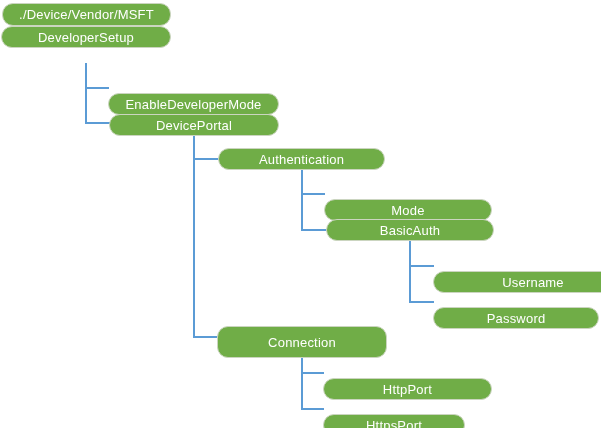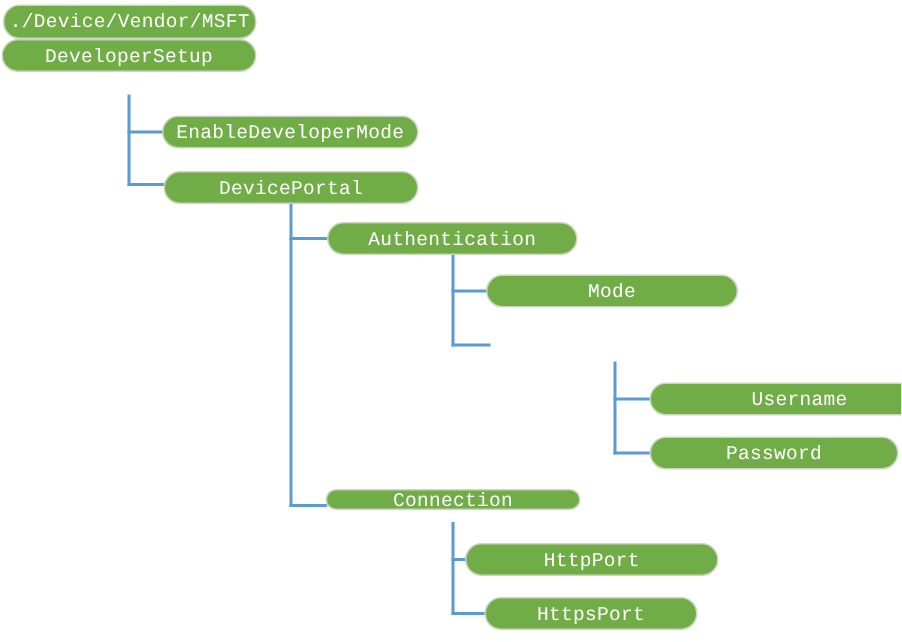--- a/index.html
+++ b/index.html
@@ -13,37 +13,37 @@
     margin: 0;
     padding: 0;
     background: var(--background);
   }
   .diagram {
     position: relative;
     width: 601px;
     height: 428px;
     background: var(--background);
     overflow: hidden;
-    font-family: Liberation Mono, monospace;
+    font-family: Liberation Sans, sans-serif;
   }
   .node {
     position: absolute;
     box-sizing: border-box;
     background: var(--node-fill);
     border: 1px solid var(--node-border);
     color: var(--node-text);
     font-size: 13px;
     letter-spacing: 0.2px;
     display: flex;
     align-items: center;
     justify-content: center;
     white-space: nowrap;
   }
   .pill { border-radius: 11px; }
-  .rect { border-radius: 11px; }
+  .rect { border-radius: 11px; margin-top: 16px; }
   .connector {
     position: absolute;
     background: var(--connector);
   }
 </style>
 </head>
 <body>
 
 <div class="diagram">
 
@@ -86,34 +86,37 @@
   </div>
 
   <div class="node pill" style="left:218px; top:148px; width:167px; height:22px;text-align:right;">
     <span>Authentication</span>
   </div>
 
   <div class="node rect" style="left:324px; top:183px; width:168px; height:22px;">
     <span>Mode</span>
   </div>
 
+  <div class="node pill" style="left:326px; top:219px; width:168px; height:22px;">
+    <span>BasicAuth</span>
+  </div>
 
   <div class="node rect" style="left:433px; top:255px; width:200px; height:22px;">
     <span>Username</span>
   </div>
 
   <div class="node rect" style="left:433px; top:291px; width:166px; height:22px;">
     <span>Password</span>
   </div>
 
-  <div class="node pill" style="left:217px; top:326px; width:170px; height:14px;">
+  <div class="node pill" style="left:217px; top:326px; width:170px; height:32px;">
     <span>Connection</span>
   </div>
 
-  <div class="node rect" style="left:310px; top:362px; width:169px; height:22px;text-align:center;">
+  <div class="node rect" style="left:323px; top:362px; width:169px; height:22px;text-align:center;">
     <span>HttpPort</span>
   </div>
 
   <div class="node rect" style="left:323px; top:398px; width:142px; height:22px;">
     <span>HttpsPort</span>
   </div>
 
 </div>
 
 </body></html>

